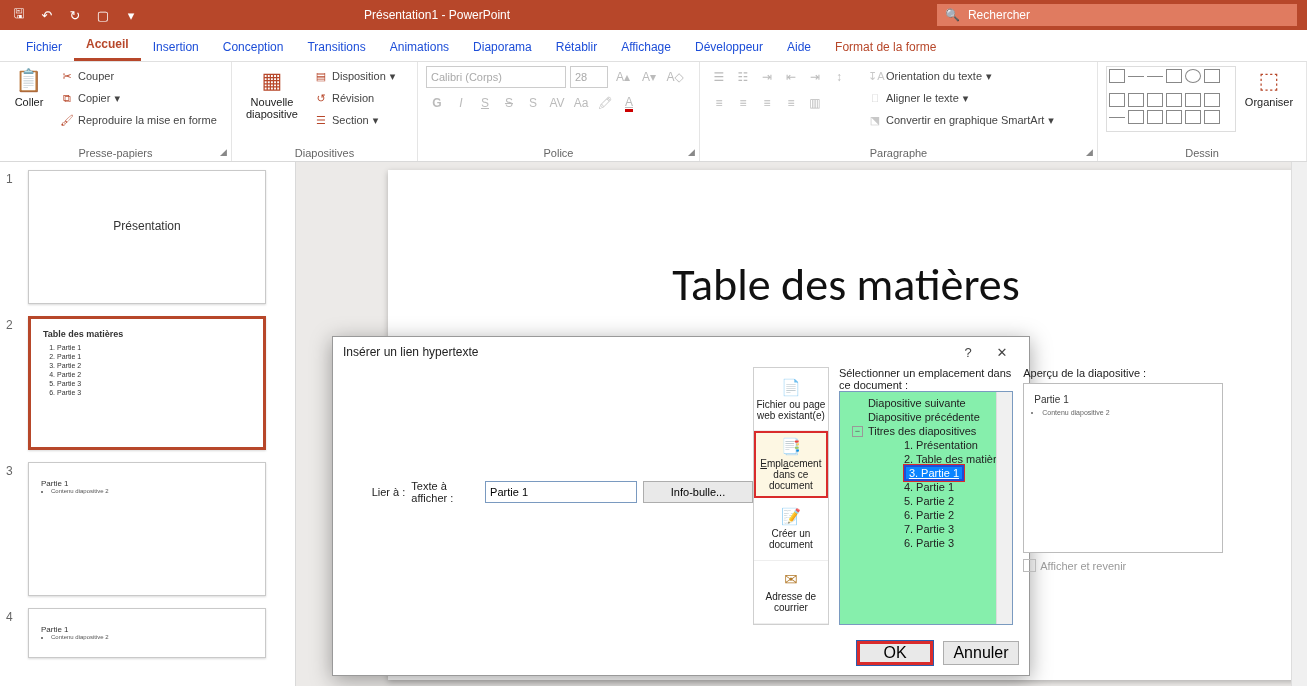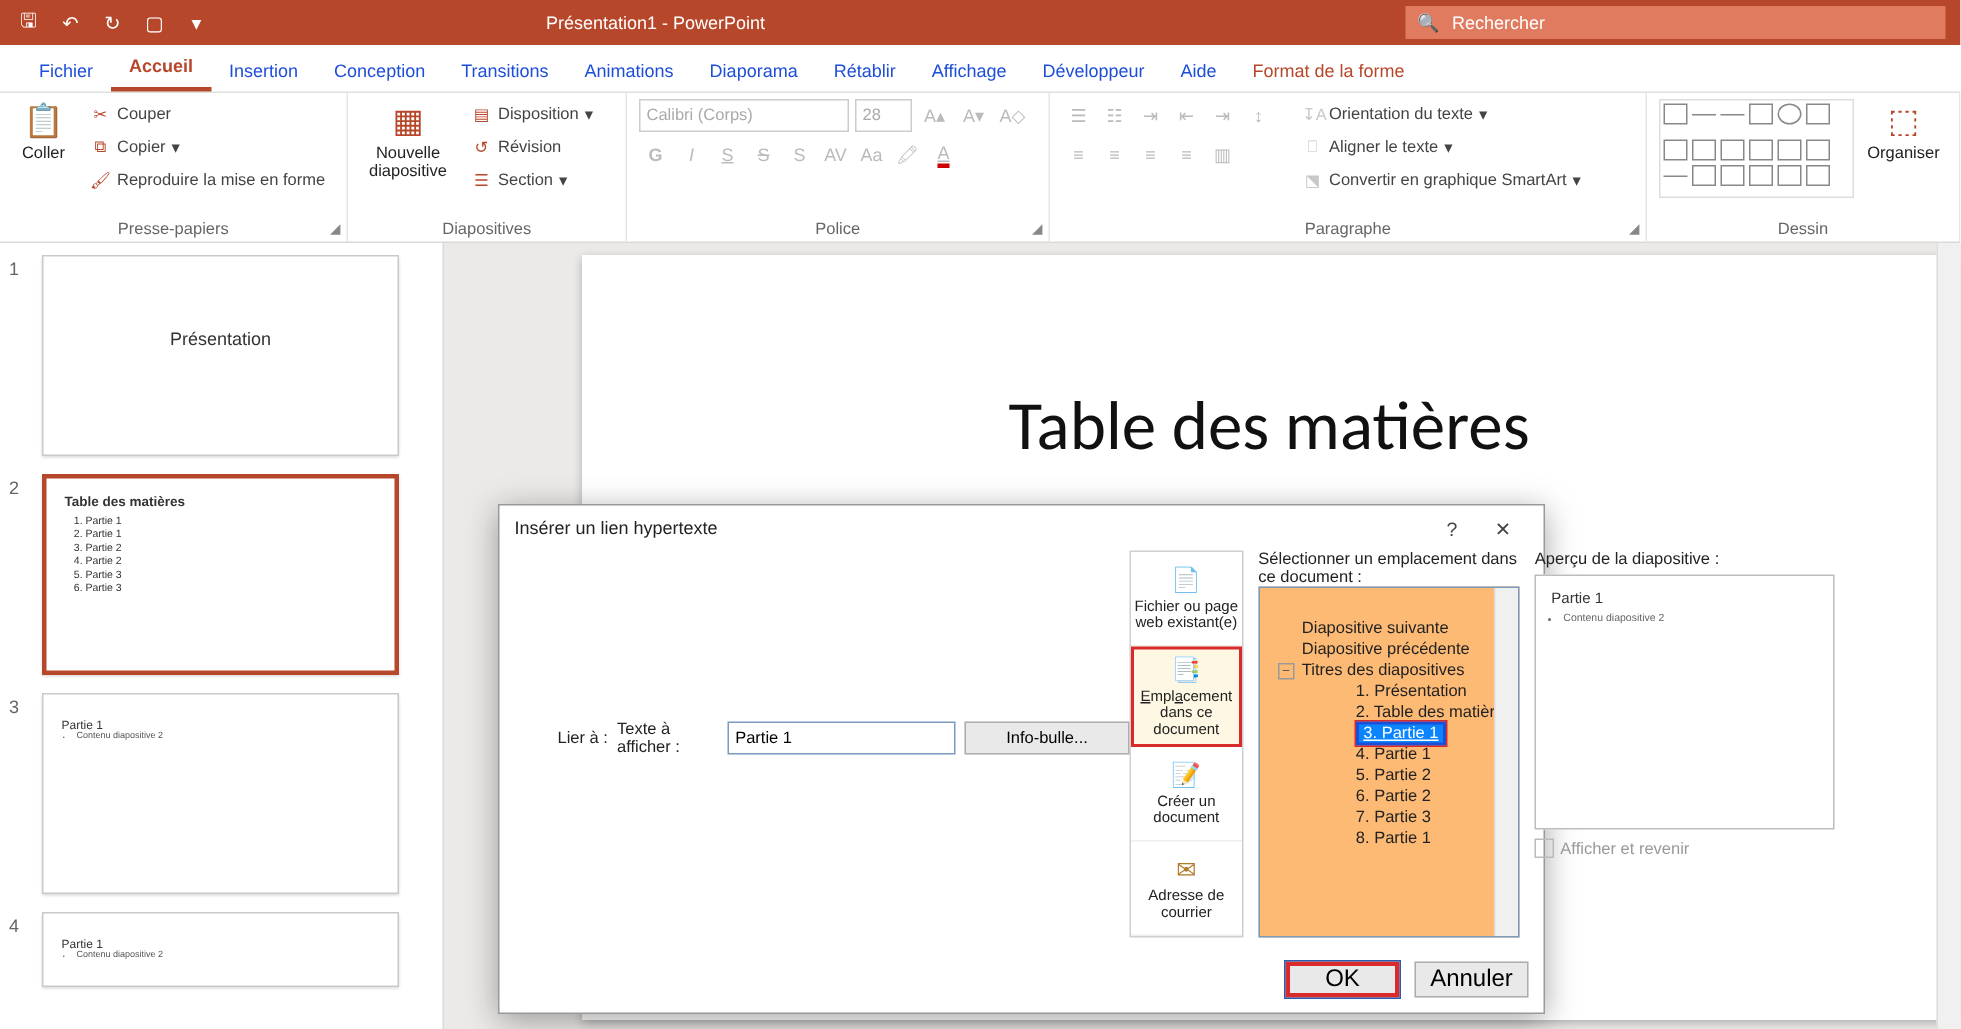--- a/index.html
+++ b/index.html
@@ -67,21 +67,21 @@
   .dlgrow1 .tl { font-size:11px; }
   .dlgrow1 input { flex:1; height:22px; border:1px solid #7a9ac0; padding:0 4px; font-size:11px; }
   .dlgrow1 .infob { width:130px; height:22px; border:1px solid #adadad; background:#e9e9e9; font-size:11px; }
   .dlgmain { flex:1; display:flex; gap:10px; }
   .linkto { width:76px; border:1px solid #cfcfcf; display:flex; flex-direction:column; }
   .linkto .lt { flex:1; display:flex; flex-direction:column; align-items:center; justify-content:center; font-size:10px; text-align:center; padding:3px 2px; gap:2px; border-bottom:1px solid #eee;}
   .linkto .lt.hl { border:2px solid #d92b2b; background:#fdf7e3; }
   .linkto .lt .lti { font-size:16px; color:#b37a2a; }
   .midcol { flex:1; display:flex; flex-direction:column; }
   .midcol .mh { font-size:11px; margin-bottom:0; }
-  .tree { flex:1; border:1px solid #7a9ac0; background:#fdba74; overflow:auto; font-size:11px; padding:20px 0; position:relative;}
+  .tree { flex:1; border:1px solid #7a9ac0; background:#86efac; overflow:auto; font-size:11px; padding:4px 0; position:relative;}
   .tree .trow { padding:1px 4px 1px 28px; white-space:nowrap; position:relative;}
   .tree .trow.lvl3 { padding-left:64px; }
   .tree .trow.sel span { background:#0a84ff; color:#fff; padding:0 3px; border:2px solid #1d4ed8; outline:1px solid #d92b2b;text-decoration:underline;}
   .tree .exp { position:absolute; left:12px; top:2px; width:11px;height:11px;border:1px solid #999; font-size:9px; line-height:9px; text-align:center; color:#555;}
   .tree .vsb2 { position:absolute; right:0; top:0; bottom:0; width:16px; background:#f0f0f0; border-left:1px solid #ddd;}
   .prevcol { width:200px; display:flex; flex-direction:column;}
   .prevcol .ph { font-size:11px; margin-bottom:4px; }
   .prevbox { height:170px; border:1px solid #bcbcbc; background:#fff; padding:10px; }
   .prevbox .pt { font-size:10px; color:#333; }
   .prevbox ul { font-size:7px; color:#666; padding-left:8px; list-style:disc; margin-top:4px;}
@@ -352,21 +352,21 @@
           <div class="trow">Diapositive suivante</div>
           <div class="trow">Diapositive précédente</div>
           <div class="trow"><span class="exp">−</span><span>Titres des diapositives</span></div>
           <div class="trow lvl3">1. Présentation</div>
           <div class="trow lvl3">2. Table des matières</div>
           <div class="trow lvl3 sel"><span>3. Partie 1</span></div>
           <div class="trow lvl3">4. Partie 1</div>
           <div class="trow lvl3">5. Partie 2</div>
           <div class="trow lvl3">6. Partie 2</div>
           <div class="trow lvl3">7. Partie 3</div>
-          <div class="trow lvl3">8. Partie 1</div>
+          <div class="trow lvl3">6. Partie 3</div>
           <div class="vsb2"></div>
         </div>
       </div>
 
       <div class="prevcol">
         <div class="ph">Aperçu de la diapositive :</div>
         <div class="prevbox">
           <div class="pt">Partie 1</div>
           <ul>
               <li>Contenu diapositive 2</li>

